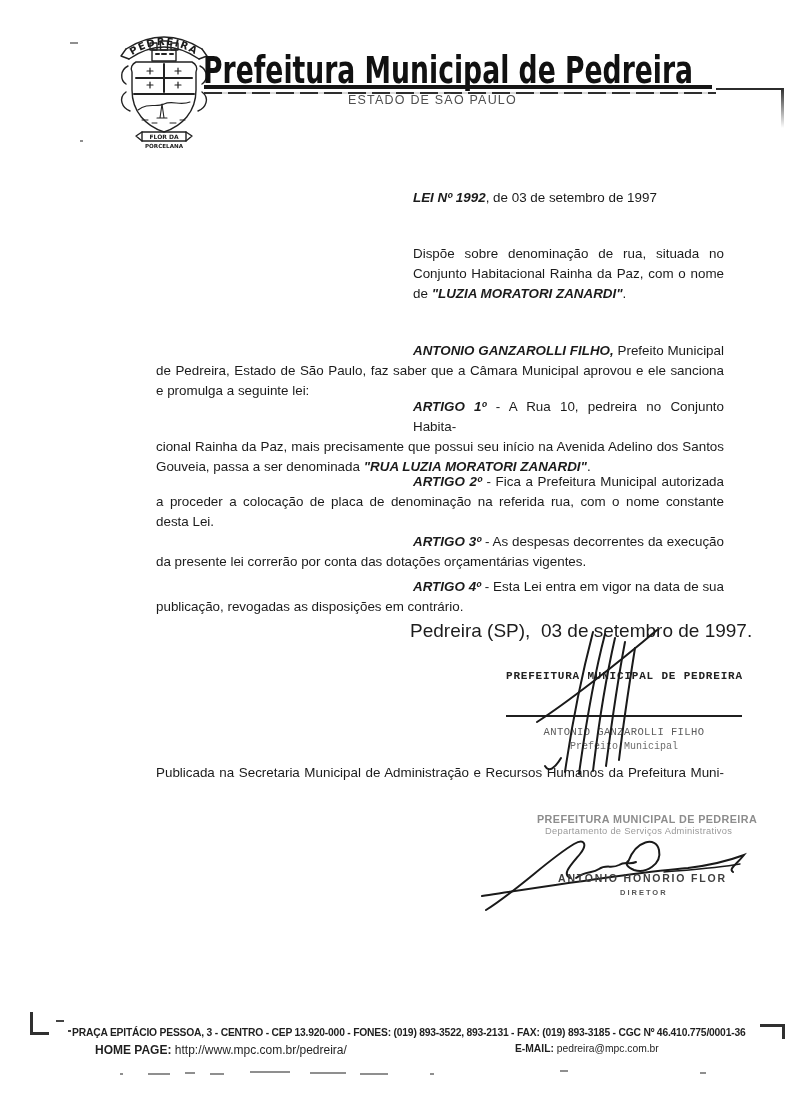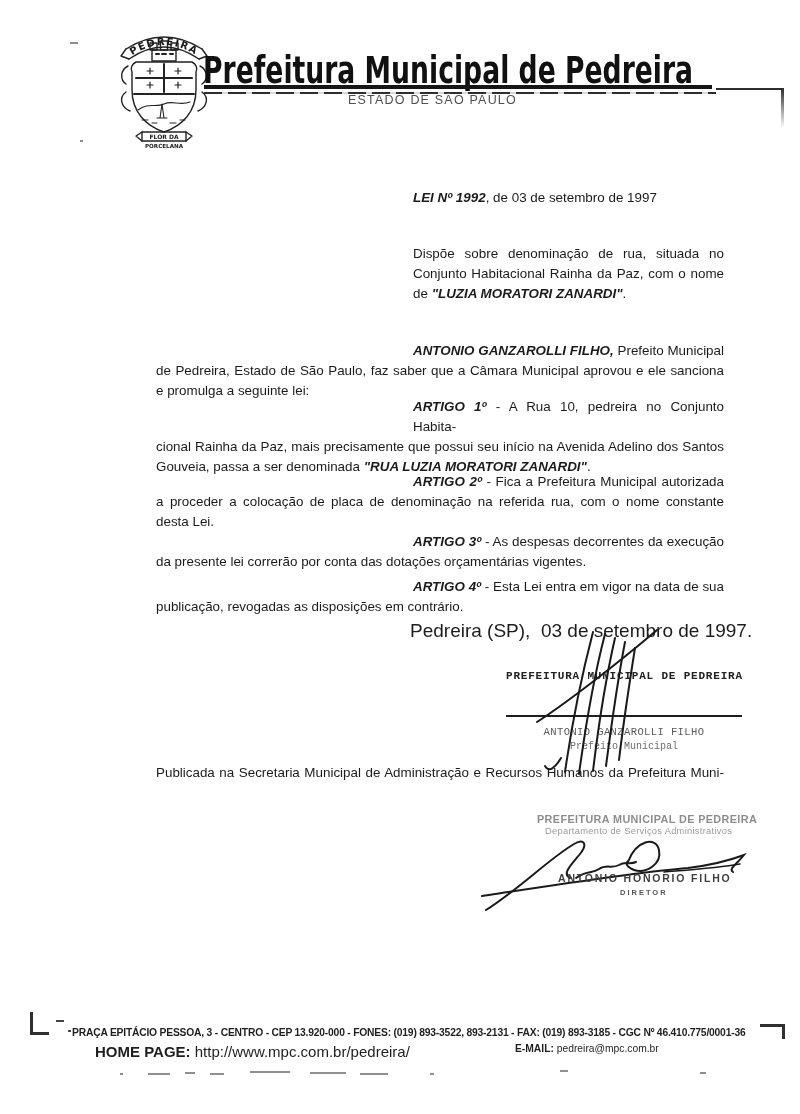--- a/index.html
+++ b/index.html
@@ -41,21 +41,21 @@
 
   
   .stamp1{left:537px;top:813px;font-size:10.8px;font-weight:bold;color:#8d8d8d;letter-spacing:.4px;}
   .stamp2{left:545px;top:826px;font-size:9.3px;color:#9a9a9a;letter-spacing:.3px;}
   .stamp-name{left:558px;top:872px;font-size:10.5px;font-weight:bold;letter-spacing:1.8px;color:#3e3e3e;}
   .stamp-role{left:620px;top:888px;font-size:7.5px;font-weight:bold;letter-spacing:2px;color:#555;}
 
   
   .f-line1{left:72px;top:1027px;width:799px;white-space:nowrap;font-size:10.3px;
            font-weight:600;letter-spacing:-.2px;color:#1f1f1f;}
-  .f-home{left:95px;top:1043px;font-size:15px;white-space:nowrap;color:#1f1f1f;}
+  .f-home{left:95px;top:1043px;font-size:12px;white-space:nowrap;color:#1f1f1f;}
   .f-mail{left:515px;top:1043px;font-size:10.3px;white-space:nowrap;color:#1f1f1f;text-align:right;}
   .f-label{font-weight:bold;}
   .bracket-left{left:30px;top:1012px;width:16px;height:20px;
                 border-left:3px solid #303030;border-bottom:3px solid #303030;}
   .bracket-right{left:760px;top:1024px;width:22px;height:12px;
                  border-top:3px solid #303030;border-right:3px solid #303030;}
   .speck{background:#8f8f8f;height:2px;}
 </style>
 </head>
 <body>
@@ -178,21 +178,21 @@
   <div class="abs stamp2">Departamento de Serviços Administrativos</div>
 
   <svg class="abs sig-svg" style="left:478px;top:828px;" width="272" height="88" viewBox="0 0 272 88" fill="none" stroke="#1a1a1a" stroke-width="2" stroke-linecap="round">
     <path d="M8,82 C40,62 72,30 96,16 C106,10 110,16 102,26 C92,38 84,46 92,50"></path>
     <path d="M150,34 C158,12 178,8 181,22 C184,36 168,46 156,42 C149,39 147,36 150,33"></path>
     <path d="M98,50 C108,42 114,46 121,41 C128,36 134,41 141,37 C147,33 152,37 158,34"></path>
     <path d="M4,68 C70,58 160,44 210,40 C234,37 250,33 266,27 C259,36 250,41 255,44"></path>
     <path d="M186,44 C210,42 240,40 262,36" stroke-width="1.4"></path>
   </svg>
 
-  <div class="abs stamp-name">ANTONIO HONORIO FILHO</div>
+  <div class="abs stamp-name">ANTONIO HONORIO FLOR</div>
   <div class="abs stamp-role">DIRETOR</div>
 
   <div class="abs bracket-left"></div>
   <div class="abs speck" style="left:56px;top:1020px;width:8px;background:#444;"></div>
   <div class="abs speck" style="left:68px;top:1030px;width:3px;background:#444;"></div>
   <div class="abs bracket-right"></div>
 
   <div class="abs f-line1">PRAÇA EPITÁCIO PESSOA, 3 - CENTRO - CEP 13.920-000 - FONES: (019) 893-3522, 893-2131 - FAX: (019) 893-3185 - CGC Nº 46.410.775/0001-36</div>
   <div class="abs f-home"><span class="f-label">HOME PAGE:</span>
     <span>http://www.mpc.com.br/pedreira/</span></div>

